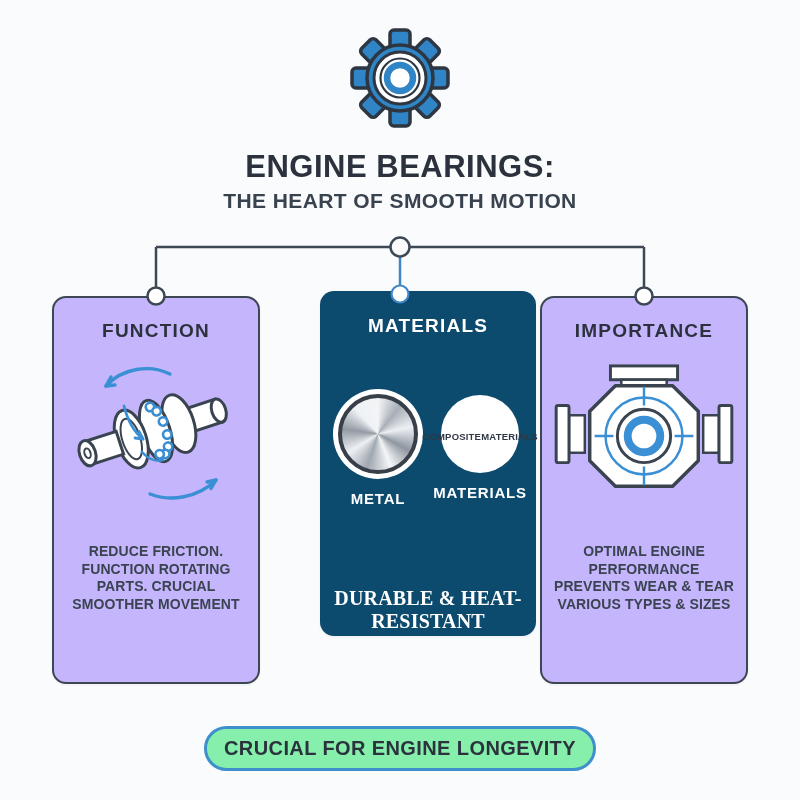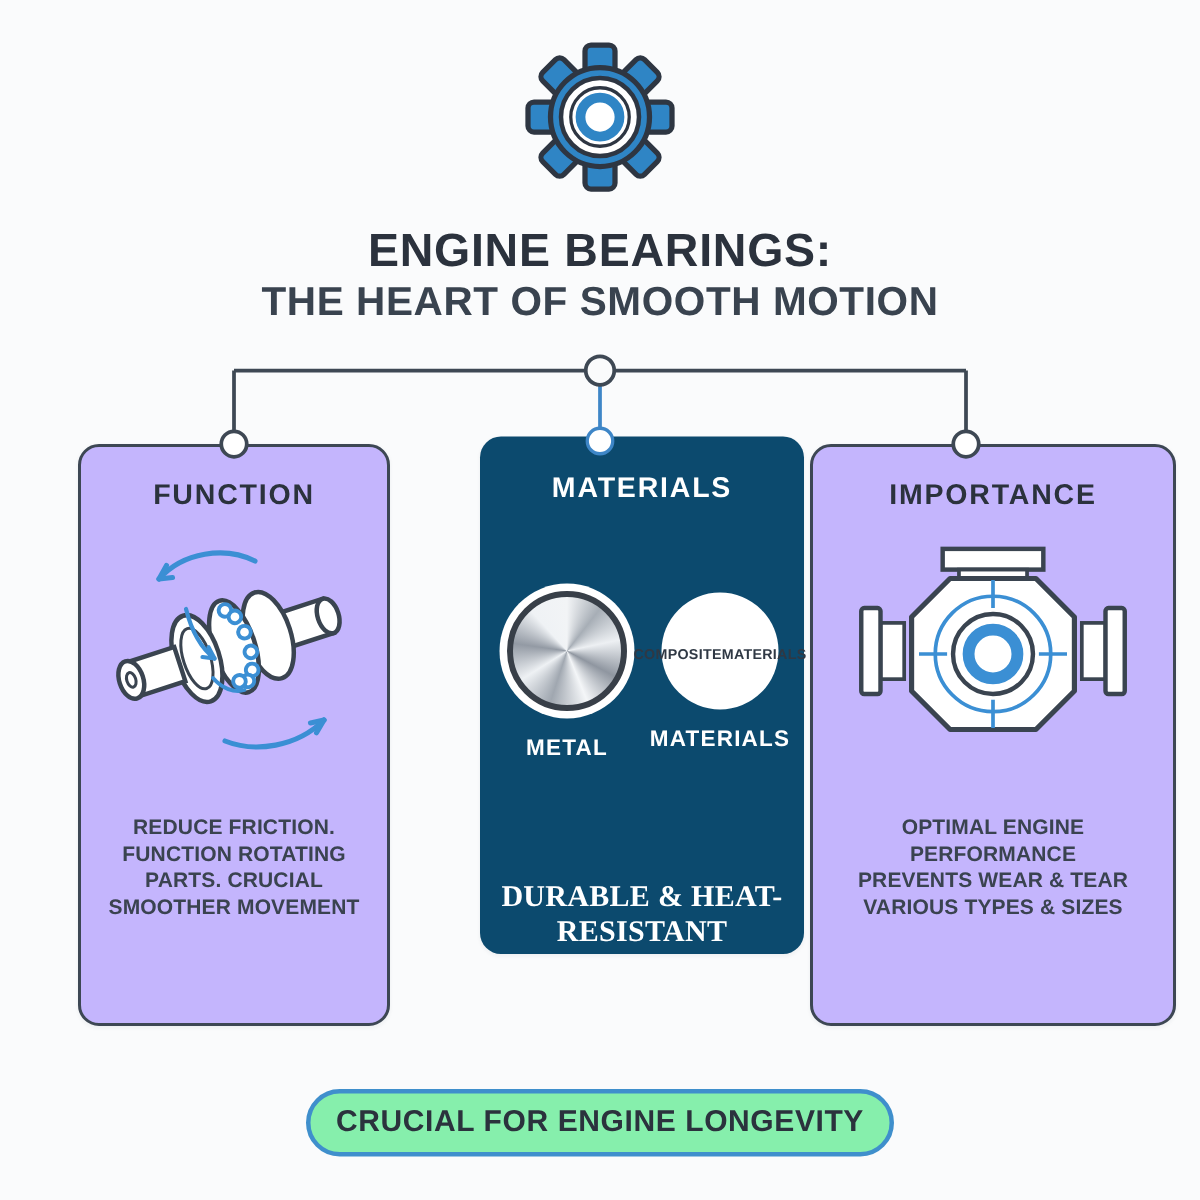--- a/index.html
+++ b/index.html
@@ -15,36 +15,36 @@
 
   
   #gear-wrap { left:348px; top:26px; width:104px; height:104px; }
   #main-title {
     left:0; top:150px; width:800px; text-align:center;
     font-size:31px; font-weight:800; letter-spacing:.5px; color:#2b323d;
     line-height:34px;
   }
   #main-subtitle {
     left:0; top:188px; width:800px; text-align:center;
-    font-size:27px; font-weight:700; letter-spacing:.4px; color:#39434f;
+    font-size:21px; font-weight:700; letter-spacing:.4px; color:#39434f;
     line-height:26px;
   }
 
   
   #connector { left:0; top:0; width:800px; height:800px; z-index:5; pointer-events:none; }
 
   
   .card {
     position:absolute; border-radius:14px; z-index:2;
     box-shadow:0 1px 3px rgba(40,50,60,.06);
   }
   .card.outlined { background:#c4b5fd; border:2.5px solid #3d4754; }
   #card-function  { left:52px;  top:296px; width:208px; height:388px; }
   #card-materials { left:292px; top:291px; width:216px; height:345px; background:#0c4a6e;margin-left:28px; }
-  #card-importance{ left:540px; top:296px; width:244px; height:388px; }
+  #card-importance{ left:540px; top:296px; width:208px; height:388px; }
 
   .card-title {
     position:absolute; top:22px; left:0; width:100%; text-align:center;
     font-size:19px; font-weight:800; letter-spacing:1.2px; color:#2b323d;
   }
   #card-materials .card-title { color:#ffffff; top:24px; }
 
   .card-body {
     position:absolute; top:245px; left:0; width:100%; text-align:center;
     font-size:14px; font-weight:700; line-height:17.5px; color:#3a4350;

